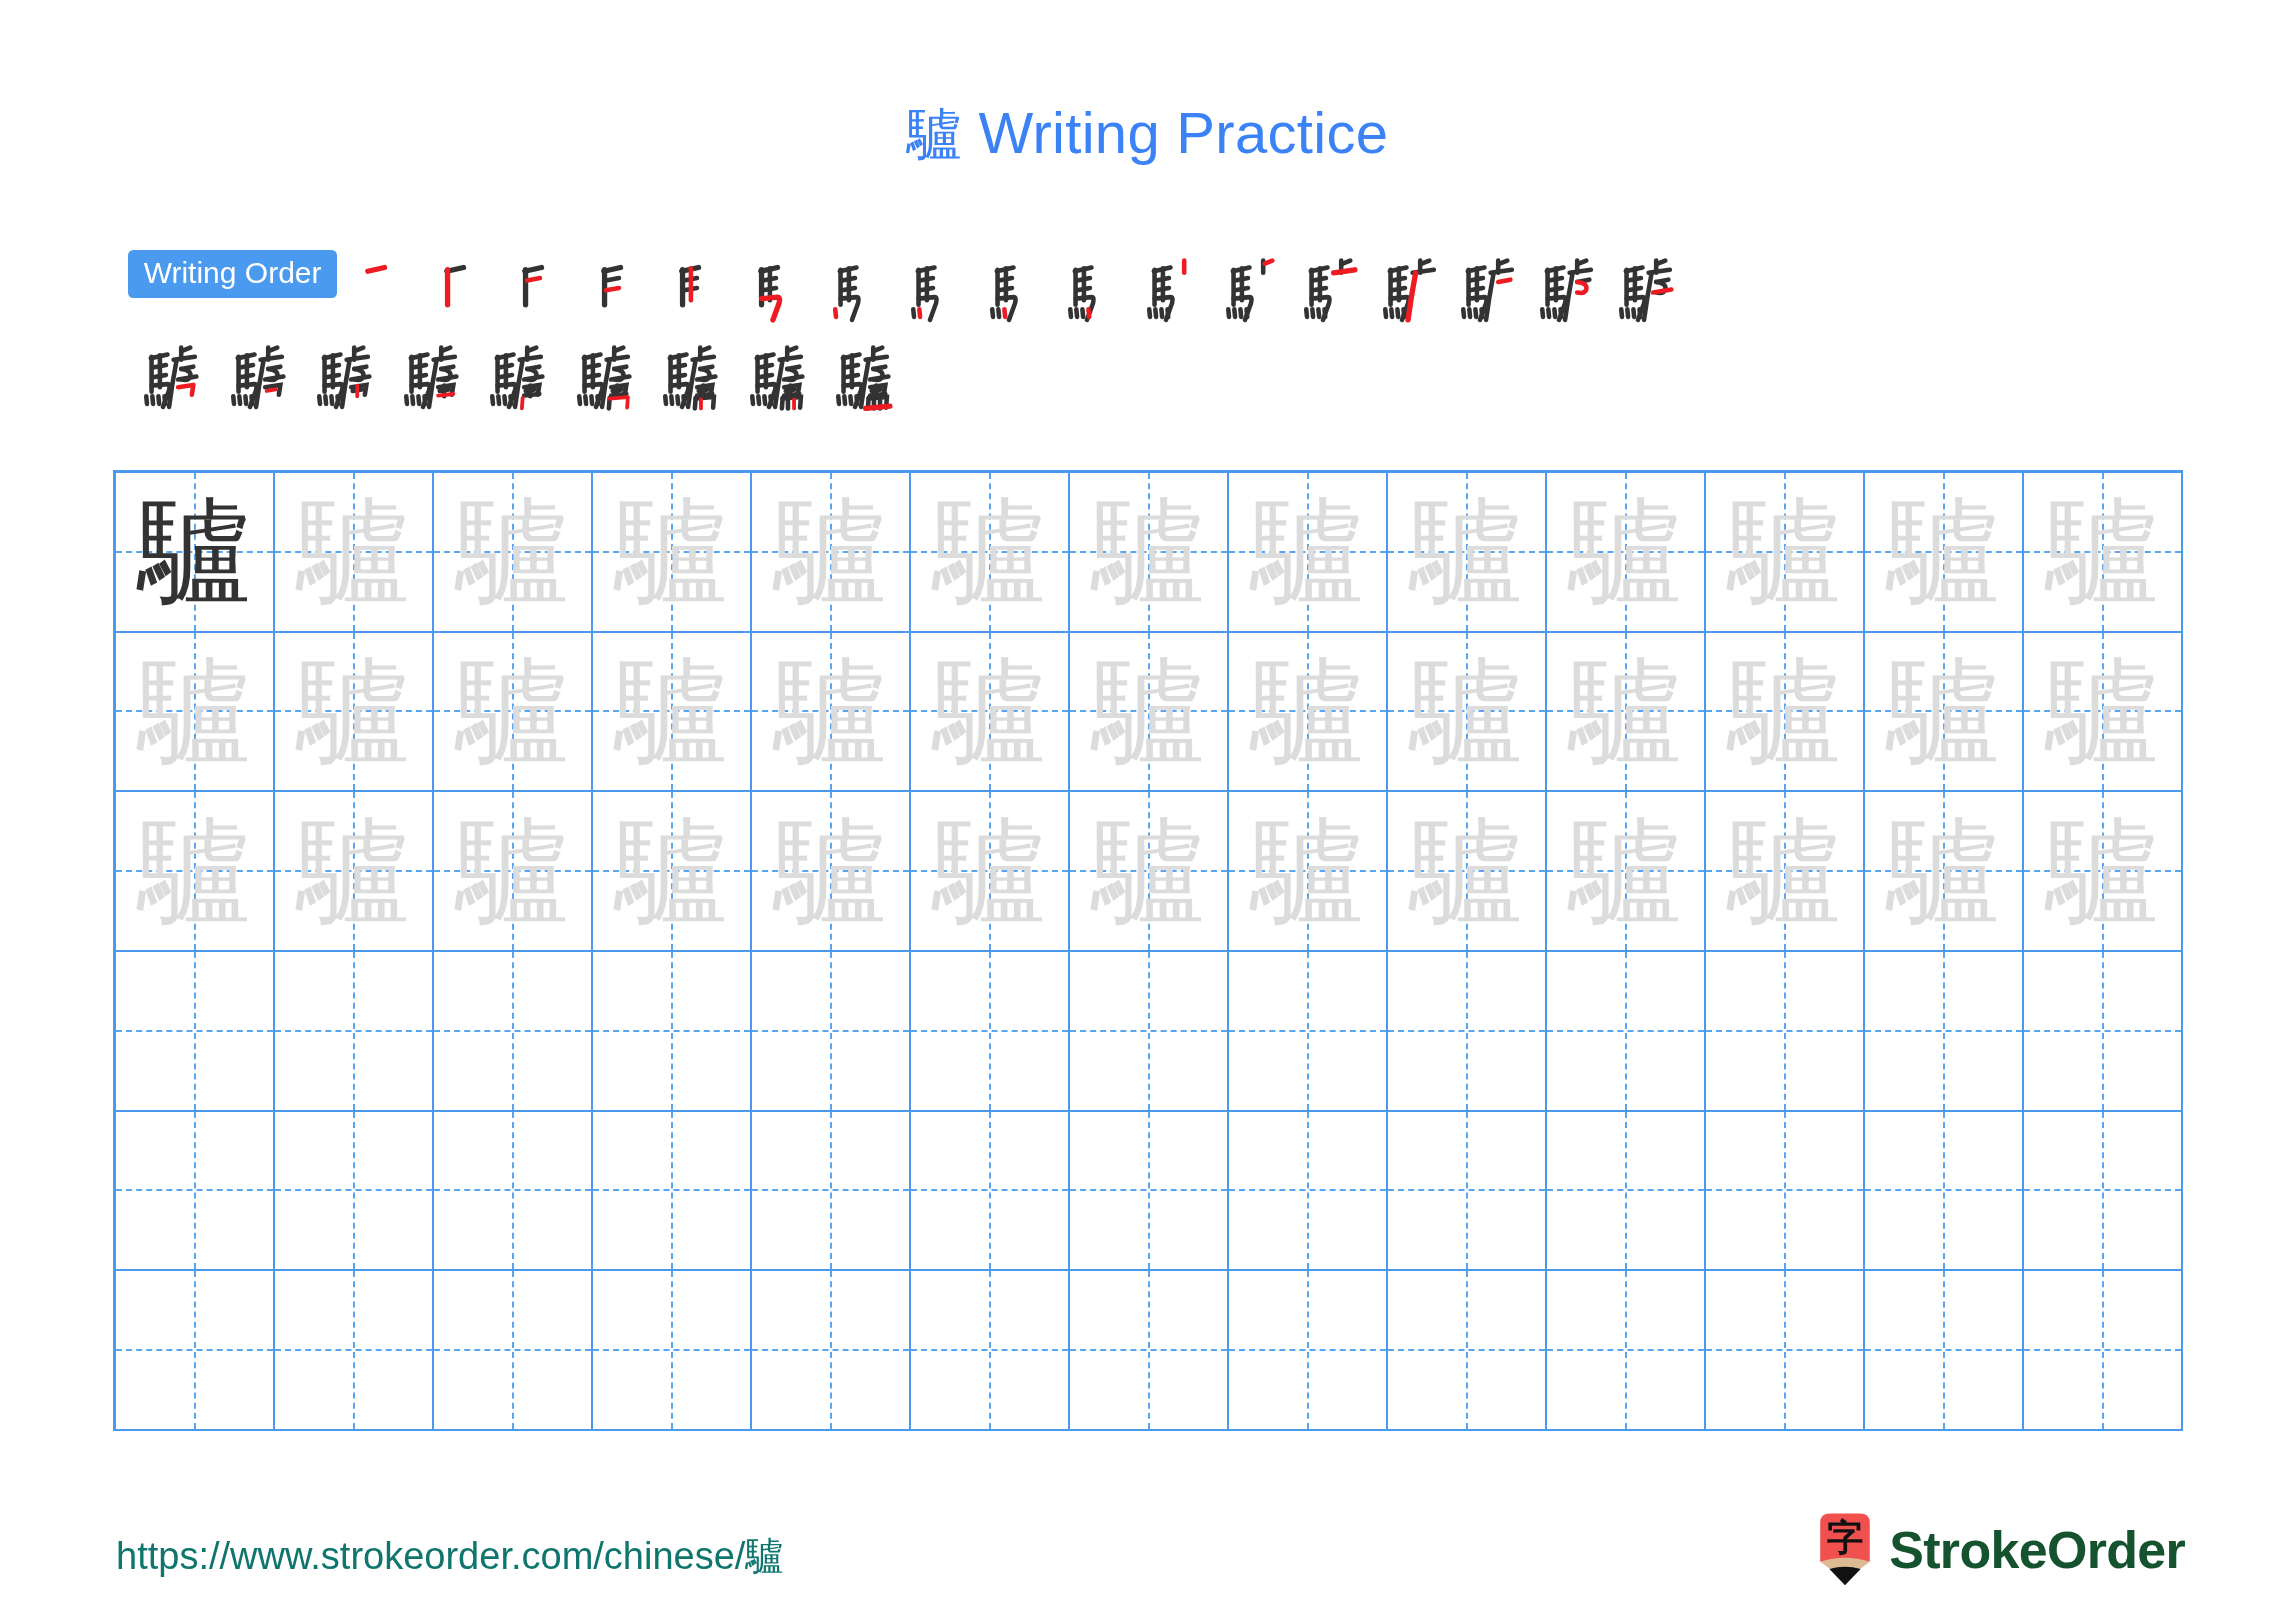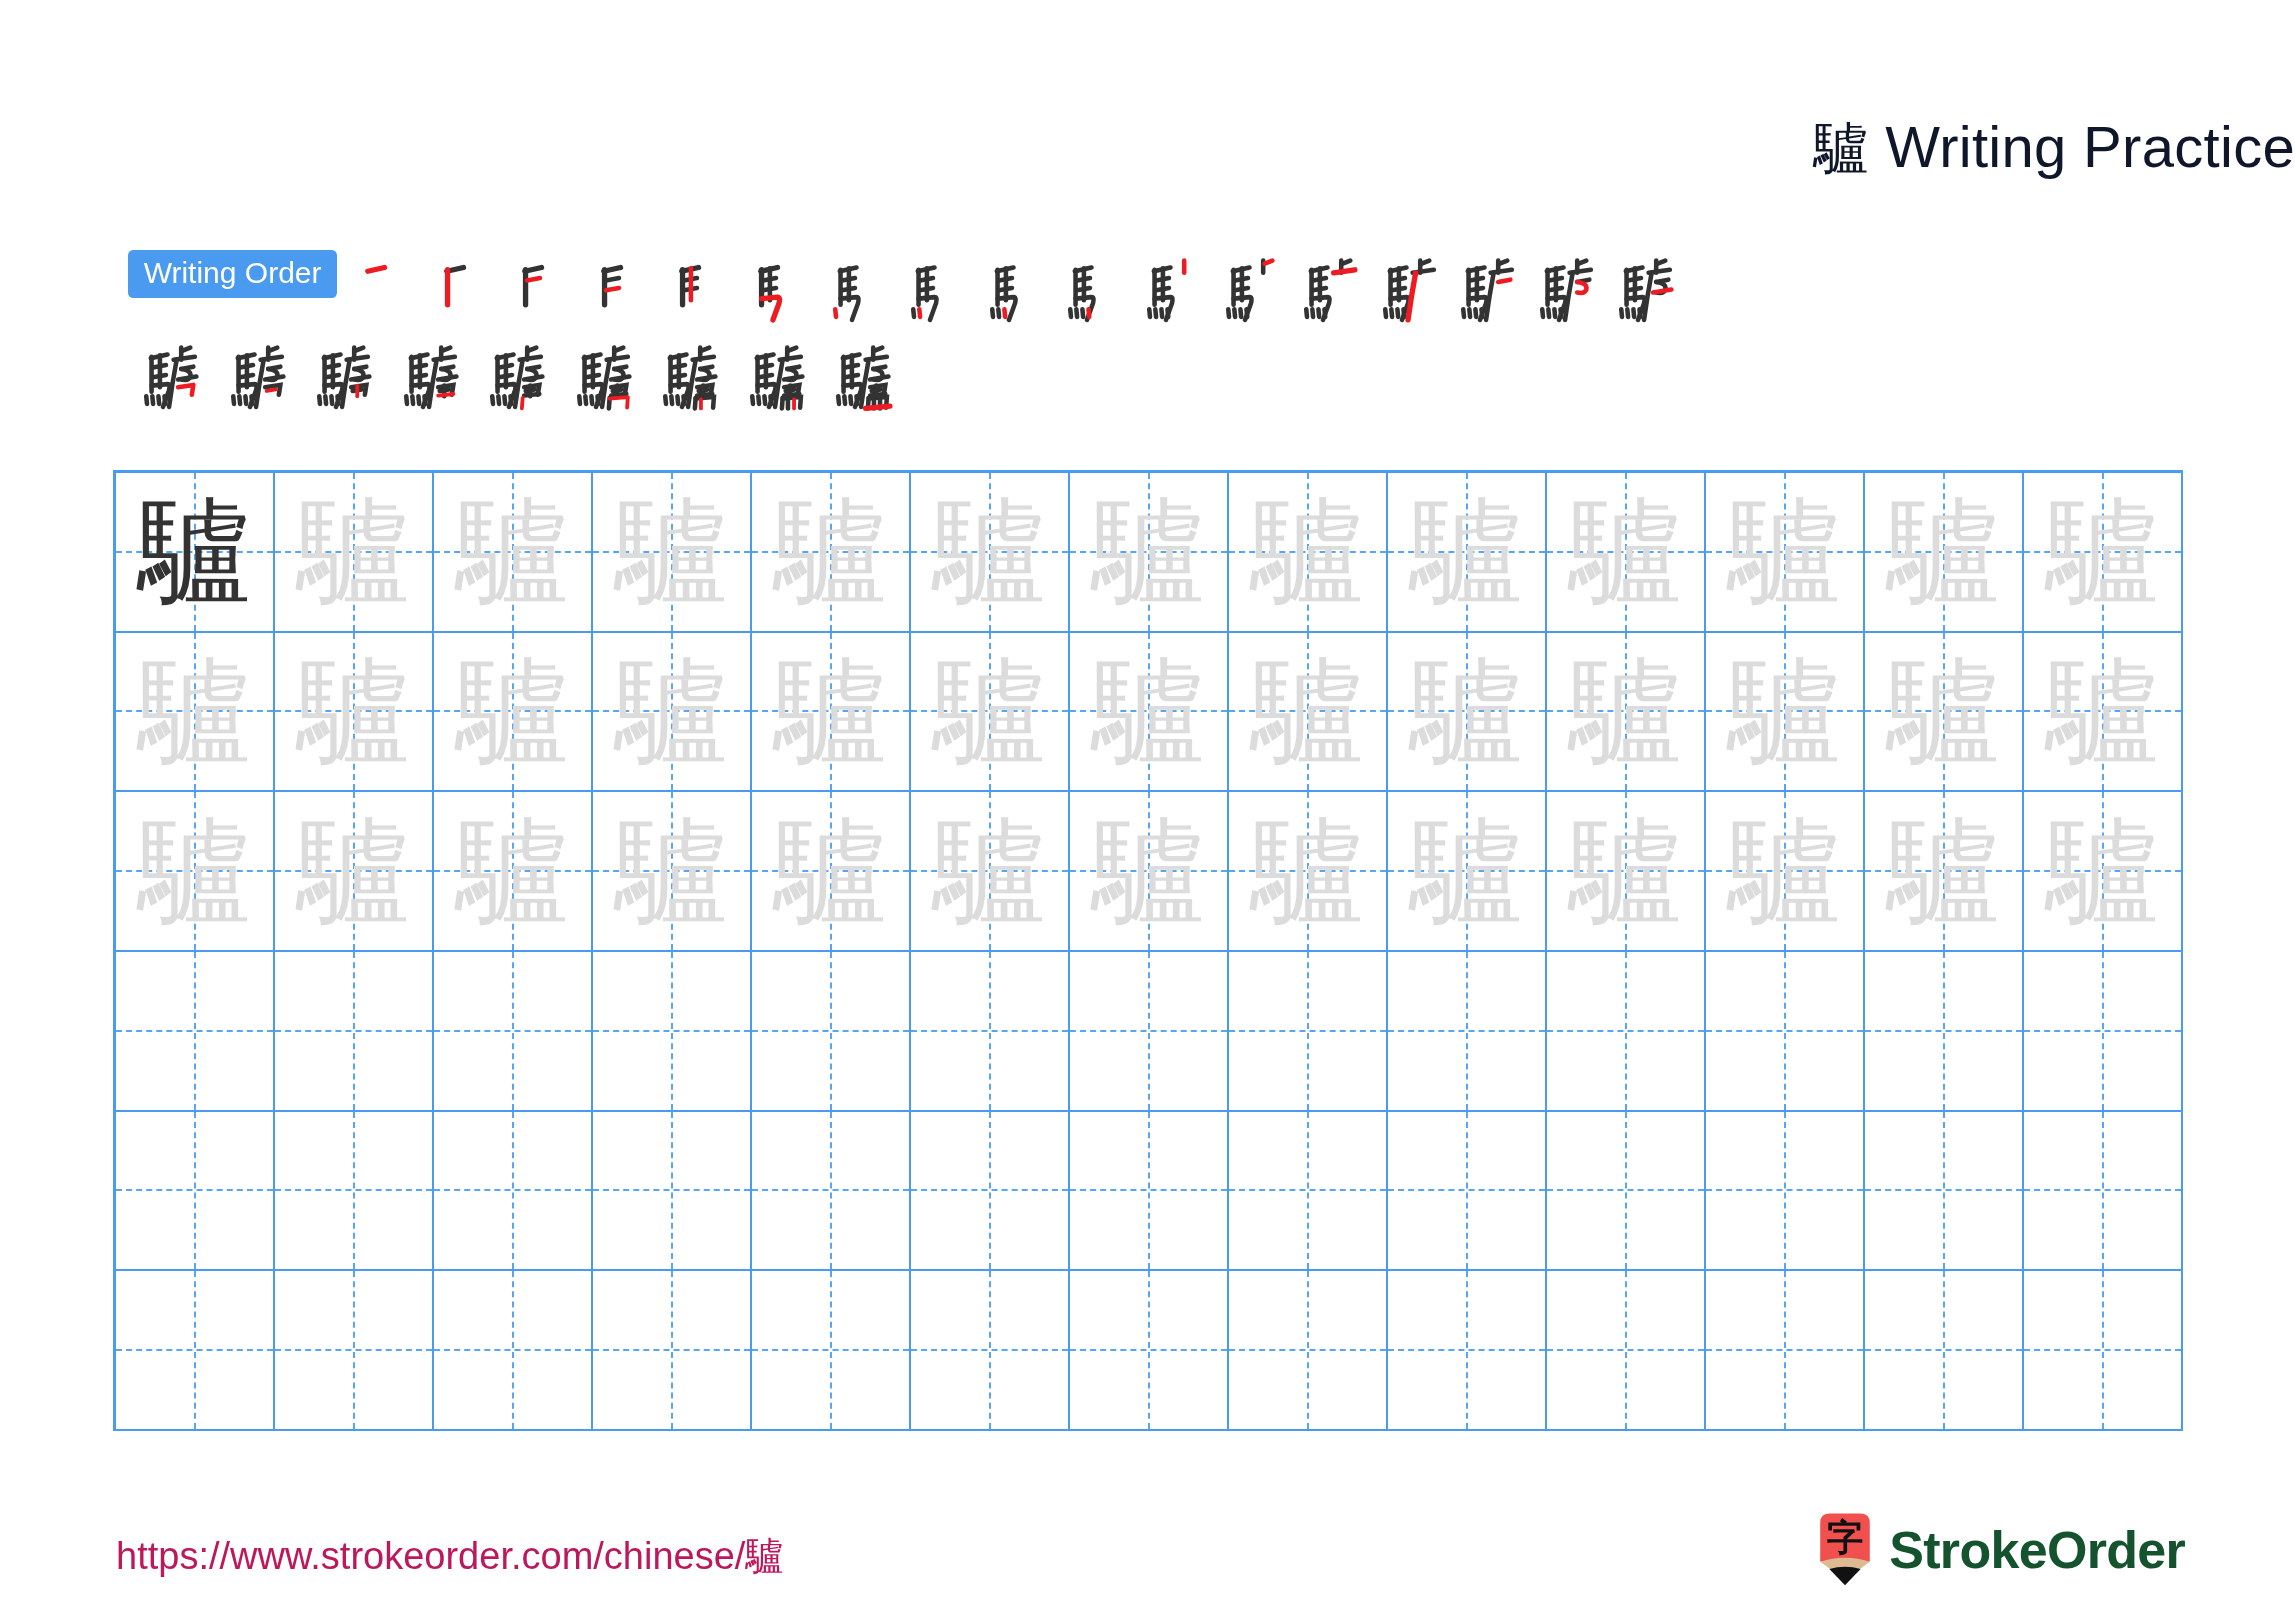--- a/index.html
+++ b/index.html
@@ -11,26 +11,26 @@
     width: 2295px;
     height: 1622px;
     position: relative;
     font-family: "Liberation Sans", sans-serif;
     overflow: hidden;
   }
 
   
   #page-title {
     position: absolute;
-    top: 112px;
+    top: 98px;
     left: 0;
     width: 100%;
-    text-align: right;
+    text-align: center;
     font-size: 58px;
-    color: #0f172a;
+    color: #3b82f6;
     letter-spacing: 0.3px;
     white-space: nowrap;
   }
   #page-title .title-char {
     font-family: "DejaVu Sans", sans-serif;
     font-size: 55px;
   }
 
   
   #stroke-order-section {
@@ -132,21 +132,21 @@
   }
   .cell-char.dark  { color: #333333; }
   .cell-char.light { color: #dcdcdc; }
 
   
   #footer-url {
     position: absolute;
     left: 116px;
     top: 1531px;
     font-size: 38px;
-    color: #be185d;
+    color: #0f766e;
     white-space: nowrap;
   }
   #footer-logo {
     position: absolute;
     right: 110px;
     top: 1512px;
     display: flex;
     align-items: center;
     gap: 14.4px;
   }

